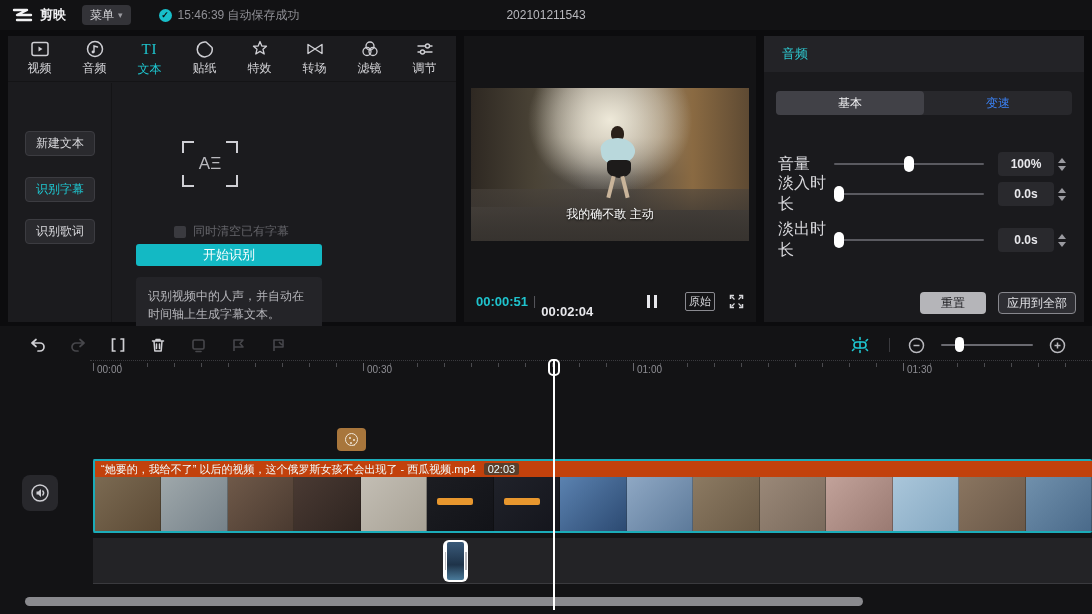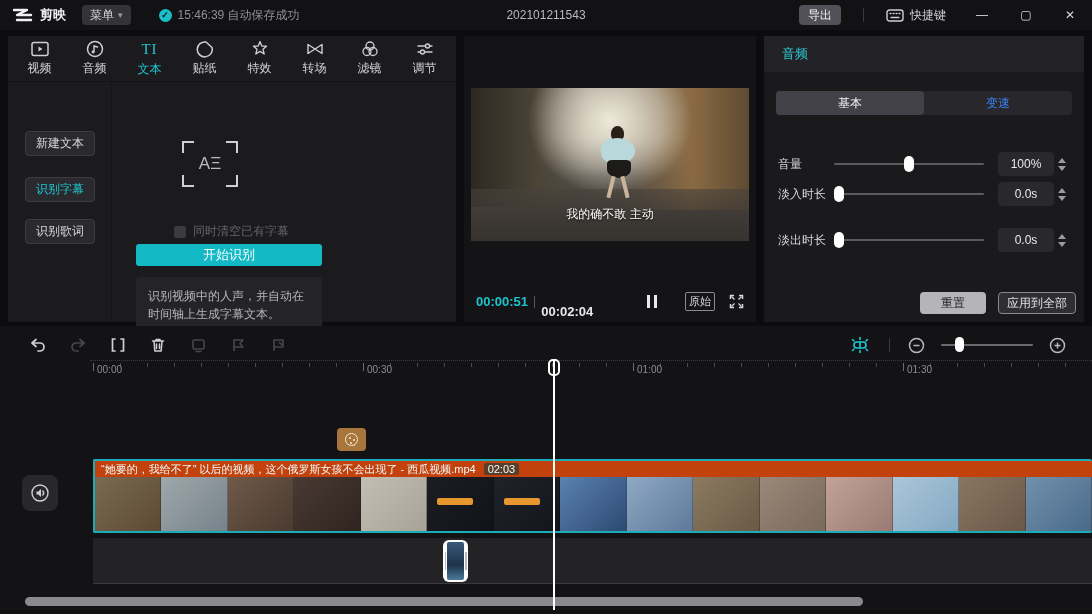--- a/index.html
+++ b/index.html
@@ -69,24 +69,24 @@
   .pause-btn i { display:block; width:3px; height:13px; background:#e8e8ec; }
   .orig-btn { margin-left:auto; border:1px solid #8a8a90; border-radius:2px; color:#d8d8dc; font-size:11px; padding:1px 3px; cursor:pointer; }
   .fs-btn { margin-left:14px; cursor:pointer; }
 
   #audio-panel { left:764px; top:36px; width:320px; height:286px; background:#1a1a1d; }
   #audio-header { height:36px; background:#232327; display:flex; align-items:center; padding-left:18px; color:#2ec7cf; font-size:13px; }
   .tabs-wrap { left:12px; top:55px; width:296px; height:24px; background:#28282c; border-radius:4px; display:flex; }
   .seg-tab { flex:1; display:flex; align-items:center; justify-content:center; font-size:12px; color:#3b82f6; cursor:pointer; border-radius:4px; }
   .seg-tab.active { background:#414147; color:#f2f2f4; }
   .slider-row { position:absolute; left:14px; width:292px; height:24px; display:flex; align-items:center; }
-  .slider-lbl { font-size:12px; color:#d8d8dc; width:56px; }
+  .slider-lbl { font-size:16px; color:#d8d8dc; width:56px; }
   .slider-track { position:relative; flex:1; height:2px; background:#5a5a60; border-radius:1px; margin-right:14px; cursor:pointer; }
   .slider-handle { position:absolute; top:-7px; width:10px; height:16px; background:#ffffff; border-radius:5px; }
-  .val-box { width:56px; height:24px; background:#29292d; border-radius:4px; color:#e8e8ec; font-size:12px; font-weight:normal; display:flex; align-items:center; justify-content:center; }
+  .val-box { width:56px; height:24px; background:#29292d; border-radius:4px; color:#e8e8ec; font-size:12px; font-weight:bold; display:flex; align-items:center; justify-content:center; }
   .stepper { width:16px; height:24px; display:flex; flex-direction:column; align-items:center; justify-content:center; gap:3px; cursor:pointer; }
   .tri-up { width:0; height:0; border-left:4px solid transparent; border-right:4px solid transparent; border-bottom:5px solid #9a9aa0; }
   .tri-dn { width:0; height:0; border-left:4px solid transparent; border-right:4px solid transparent; border-top:5px solid #9a9aa0; }
   .reset-btn { left:156px; top:256px; width:66px; height:22px; background:#b5b5b9; border-radius:4px; color:#222226; font-size:12px; display:flex; align-items:center; justify-content:center; cursor:pointer; position:absolute; }
   .apply-btn { left:234px; top:256px; width:78px; height:22px; background:#2e2e33; border:1px solid #87878d; border-radius:4px; color:#e2e2e6; font-size:12px; display:flex; align-items:center; justify-content:center; cursor:pointer; position:absolute; }
 
   
   #timeline { left:0; top:326px; width:1092px; height:288px; background:#131315; }
   #tl-toolbar { left:0; top:4px; width:1092px; height:30px; display:flex; align-items:center; }
   .tl-ic { width:40px; height:26px; display:flex; align-items:center; justify-content:center; cursor:pointer; }
@@ -138,35 +138,20 @@
     <span class="app-name">剪映</span>
     <div class="menu-btn">
       <span>菜单</span>
       <span class="caret">▾</span>
     </div>
     <div class="autosave">
       <span class="check-circle">✓</span>
       <span>15:46:39 自动保存成功</span>
     </div>
     <div class="proj-title">202101211543</div>
-    <div class="tb-right">
-      <div class="export-btn">导出</div>
-      <div class="tb-divider"></div>
-      <div class="shortcut">
-        <svg width="18" height="13" viewBox="0 0 18 13" fill="none">
-          <rect x="1" y="1" width="16" height="11" rx="2.5" stroke="#cfcfd4" stroke-width="1.4"></rect>
-          <path d="M4 4.5h1M7 4.5h1M10 4.5h1M13 4.5h1M5 8.5h8" stroke="#cfcfd4" stroke-width="1.3" stroke-linecap="round"></path>
-        </svg>
-        <span>快捷键</span>
-      </div>
-      <div style="width:14px"></div>
-      <div class="win-ctrl">—</div>
-      <div class="win-ctrl">▢</div>
-      <div class="win-ctrl">✕</div>
-    </div>
   </div>
 
   <div id="left-panel" class="abs">
     <div id="media-tabs">
       <div class="media-tab">
         <svg width="20" height="18" viewBox="0 0 20 18" fill="none">
             <rect x="2" y="2.5" width="16" height="13" rx="2" stroke-width="1.5"></rect>
             <path d="M8.5 6.5v5l4-2.5z" fill="#cfcfd4" stroke="none"></path>
           </svg>
         <span class="lbl">视频</span>

